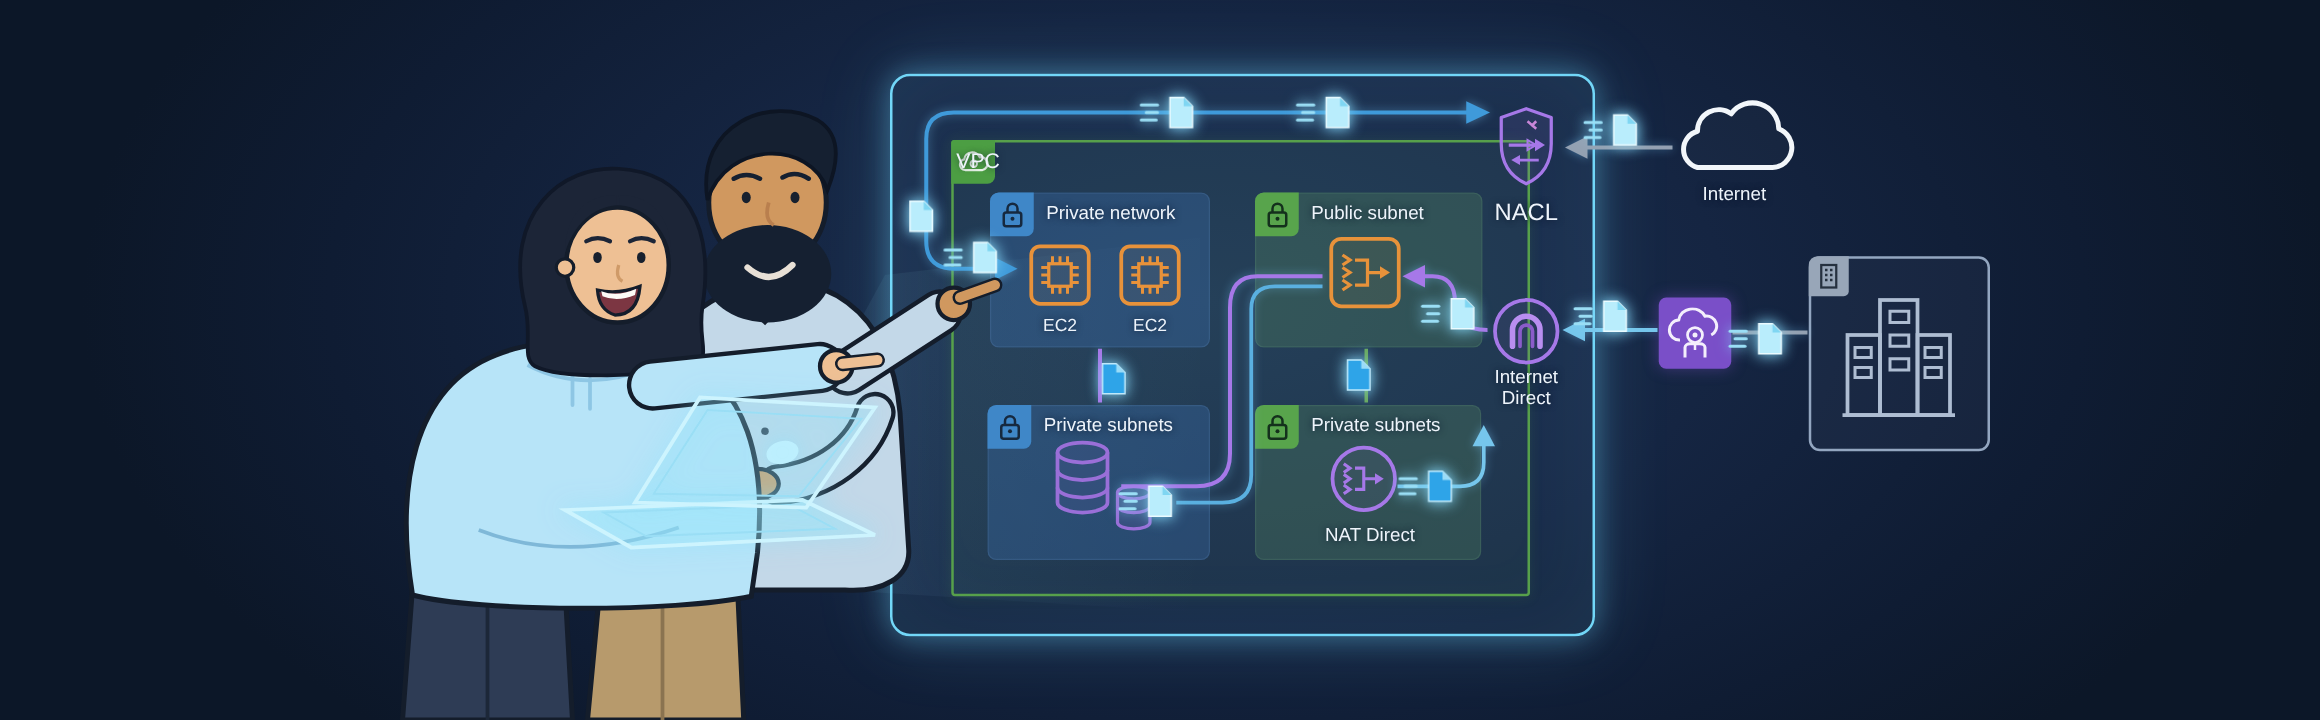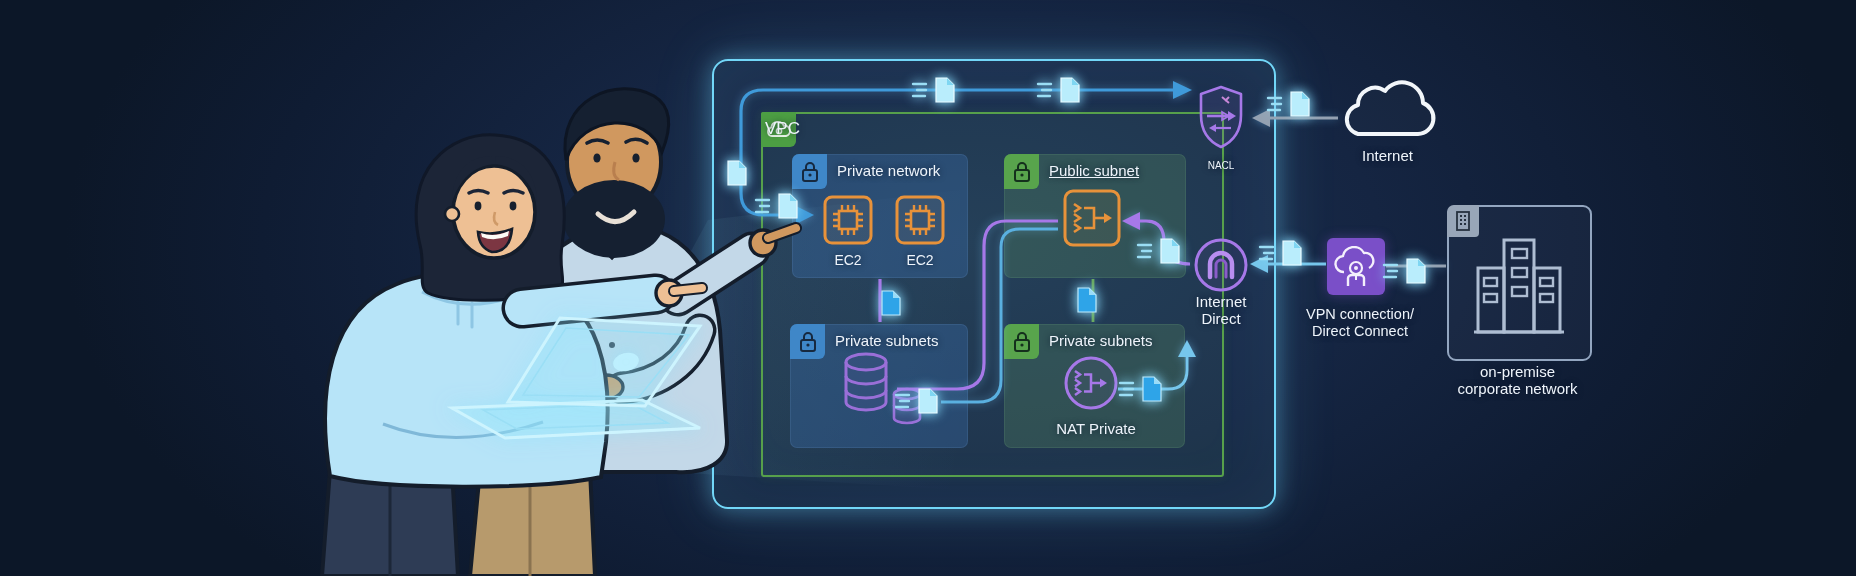--- a/index.html
+++ b/index.html
@@ -112,21 +112,21 @@
   <div class="label center abs" style="left:894px;top:252px;width:52px;font-size:14px;">EC2</div>
 
   <div class="subnet green abs" style="left:1004px;top:154px;width:182px;height:124px;"></div>
   <div class="badge green abs" style="left:1004px;top:154px;">
     <svg width="22" height="24" viewBox="0 0 22 24">
       <rect x="4" y="10" width="14" height="11" rx="2" fill="none" stroke="#14301c" stroke-width="2"></rect>
       <path d="M7,10 V7 a4,4 0 0 1 8,0 V10" fill="none" stroke="#14301c" stroke-width="2"></path>
       <circle cx="11" cy="15" r="1.6" fill="#14301c"></circle>
     </svg>
   </div>
-  <div class="label abs" style="left:1049px;top:162px;font-size:15px;text-decoration:underline;">Public subnet</div>
+  <div class="label abs" style="left:1049px;top:162px;font-size:15px;">Public subnet</div>
   <svg class="abs" style="left:1062px;top:188px;" width="60" height="60" viewBox="0 0 60 60">
     <rect x="3" y="3" width="54" height="54" rx="8" fill="rgba(232,146,58,.06)" stroke="#e8923a" stroke-width="3"></rect>
     <g stroke="#e8923a" stroke-width="2.6" fill="none">
       <path d="M12,16 l6,4 -6,4"></path>
         <path d="M12,26 l6,4 -6,4"></path>
         <path d="M12,36 l6,4 -6,4"></path>
       <path d="M22,20 H32 V40 H22"></path>
         <path d="M32,30 H46"></path>
     </g>
     <polygon points="50,30 42,25 42,35" fill="#e8923a"></polygon>
@@ -168,34 +168,34 @@
     <circle cx="29" cy="29" r="25" fill="rgba(154,111,216,.07)" stroke="#a678e8" stroke-width="3"></circle>
     <g stroke="#a678e8" stroke-width="2.5" fill="none">
       <path d="M13,17 l5,3.5 -5,3.5"></path>
         <path d="M13,25.5 l5,3.5 -5,3.5"></path>
         <path d="M13,34 l5,3.5 -5,3.5"></path>
       <path d="M22,20.5 h7 V37.5 h-7"></path>
         <path d="M29,29 h12"></path>
     </g>
     <polygon points="45,29 38,24.5 38,33.5" fill="#a678e8"></polygon>
   </svg>
-  <div class="label center abs" style="left:1032px;top:420px;width:128px;font-size:15px;">NAT Private</div>
+  <div class="label center abs" style="left:1032px;top:420px;width:128px;font-size:15px;">NAT Direct</div>
 
   <svg class="abs" style="left:1196px;top:84px;" width="50" height="66" viewBox="0 0 50 66">
     <path d="M25,3 L45,10 V31 C45,48 36,58 25,63 C14,58 5,48 5,31 V10 Z" fill="rgba(166,120,232,.10)" stroke="#a678e8" stroke-width="2.6" stroke-linejoin="round"></path>
     <g stroke="#c887d8" stroke-width="2">
         <path d="M26,13 l7,6 M33,13 l-4,4"></path>
       </g>
     <path d="M11,32 H34" stroke="#a678e8" stroke-width="2.6"></path>
     <polygon points="40,32 32,27 32,37" fill="#a678e8"></polygon>
     <polygon points="33,32 26,28 26,36" fill="none" stroke="#a678e8" stroke-width="1.6"></polygon>
     <path d="M35,44 H18" stroke="#a678e8" stroke-width="2.2"></path>
     <polygon points="13,44 20,40 20,48" fill="#a678e8"></polygon>
   </svg>
-  <div class="label center abs" style="left:1192px;top:160px;width:58px;font-size:10px;">NACL</div>
+  <div class="label center abs" style="left:1192px;top:160px;width:58px;font-size:19px;">NACL</div>
 
   <svg class="abs" style="left:1192px;top:236px;" width="58" height="58" viewBox="0 0 58 58">
     <circle cx="29" cy="29" r="25" fill="rgba(166,120,232,.08)" stroke="#a678e8" stroke-width="3"></circle>
     <path d="M18,41 V28 a11,11 0 0 1 22,0 V41" fill="none" stroke="#b98ef0" stroke-width="4.5" stroke-linecap="round"></path>
     <path d="M24,41 V29 a5,5 0 0 1 10,0 V41" fill="none" stroke="#8a5cc9" stroke-width="3" stroke-linecap="round"></path>
   </svg>
   <div class="label center abs" style="left:1168px;top:293px;width:106px;font-size:15px;">
     <div>Internet</div>
     <div>Direct</div>
   </div>
@@ -206,24 +206,20 @@
   <div class="label center abs" style="left:1340px;top:147px;width:95px;font-size:15px;">Internet</div>
 
   <div id="vpn-box" class="abs">
     <svg width="44" height="42" viewBox="0 0 44 42">
       <path d="M10,26 a8,8 0 0 1 -1,-16 a11,10 0 0 1 21,-3 a8,8 0 0 1 5,15" fill="none" stroke="#f4effc" stroke-width="2.4" stroke-linejoin="round"></path>
       <circle cx="22" cy="22" r="6" fill="none" stroke="#f4effc" stroke-width="2.2"></circle>
       <circle cx="22" cy="22" r="2" fill="#f4effc"></circle>
       <path d="M14,40 V32 a4,3 0 0 1 4,-3 h8 a4,3 0 0 1 4,3 v8" fill="none" stroke="#f4effc" stroke-width="2.4"></path>
       <path d="M22,28 v6" stroke="#f4effc" stroke-width="2"></path>
     </svg>
-  </div>
-  <div class="label center abs" style="left:1285px;top:306px;width:150px;font-size:14.5px;">
-    <div>VPN connection/</div>
-    <div>Direct Connect</div>
   </div>
 
   <div id="onprem-box" class="abs"></div>
   <div id="onprem-tab" class="abs">
     <svg width="18" height="22" viewBox="0 0 18 22">
       <rect x="3" y="2" width="12" height="18" fill="none" stroke="#26313f" stroke-width="1.8"></rect>
       <g fill="#26313f">
         <rect x="6" y="5" width="2" height="2"></rect>
           <rect x="10" y="5" width="2" height="2"></rect>
         <rect x="6" y="9" width="2" height="2"></rect>
@@ -243,24 +239,20 @@
     <g fill="none" stroke="#aebdd2" stroke-width="2.4">
       <rect x="40" y="17" width="15" height="9"></rect>
         <rect x="40" y="36" width="15" height="9"></rect>
         <rect x="40" y="55" width="15" height="9"></rect>
       <rect x="12" y="46" width="13" height="8"></rect>
         <rect x="12" y="62" width="13" height="8"></rect>
       <rect x="68" y="46" width="13" height="8"></rect>
         <rect x="68" y="62" width="13" height="8"></rect>
     </g>
   </svg>
-  <div class="label center abs" style="left:1425px;top:363px;width:185px;font-size:15px;">
-    <div>on-premise</div>
-    <div>corporate network</div>
-  </div>
 
   <svg class="abs glowline" style="left:0;top:0;" width="1856" height="576" viewBox="0 0 1856 576">
     <defs>
       <g id="docP">
         <path d="M-9,-12 h11 l7,7 v17 h-18 z" fill="#b9edfc" stroke="#eafbff" stroke-width="1.2"></path>
         <path d="M2,-12 l7,7 h-7 z" fill="#7fd6f2"></path>
       </g>
       <g id="docB">
         <path d="M-9,-12 h11 l7,7 v17 h-18 z" fill="#2ea4e8" stroke="#bfe9fb" stroke-width="1.2"></path>
         <path d="M2,-12 l7,7 h-7 z" fill="#9adcf8"></path>

